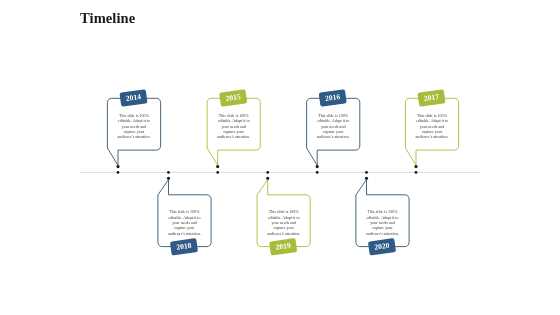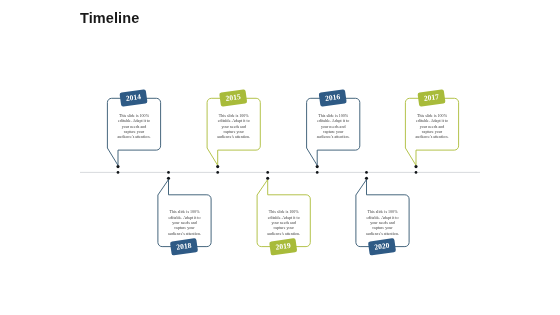--- a/index.html
+++ b/index.html
@@ -1,21 +1,21 @@
 <!DOCTYPE html>
 <html><head>
 <meta charset="utf-8">
 <title>Timeline</title>
 <style>
   html,body{margin:0;padding:0;}
   body{width:560px;height:315px;background:#ffffff;overflow:hidden;
        font-family:"Liberation Serif", serif;-webkit-font-smoothing:antialiased;}
   #slide{position:relative;width:560px;height:315px;background:#fff;}
   #title{position:absolute;left:80px;top:10px;font-size:14.5px;font-weight:bold;color:#1a1a1a;
-         font-family:Liberation Sans, sans-serif;letter-spacing:0.1px;}
+         font-family:Liberation Serif, serif;letter-spacing:0.1px;}
   svg.board{position:absolute;left:0;top:0;width:560px;height:315px;}
   .bubtext{font-family:"Liberation Serif",serif;font-size:4.05px;fill:#404040;}
   .yeartext{font-family:"Liberation Serif",serif;font-size:7.5px;font-weight:bold;fill:#ffffff;}
 </style>
 </head>
 <body>
 
 <div id="slide">
   <div id="title">Timeline</div>
   <svg class="board" id="board" viewBox="0 0 560 315">

